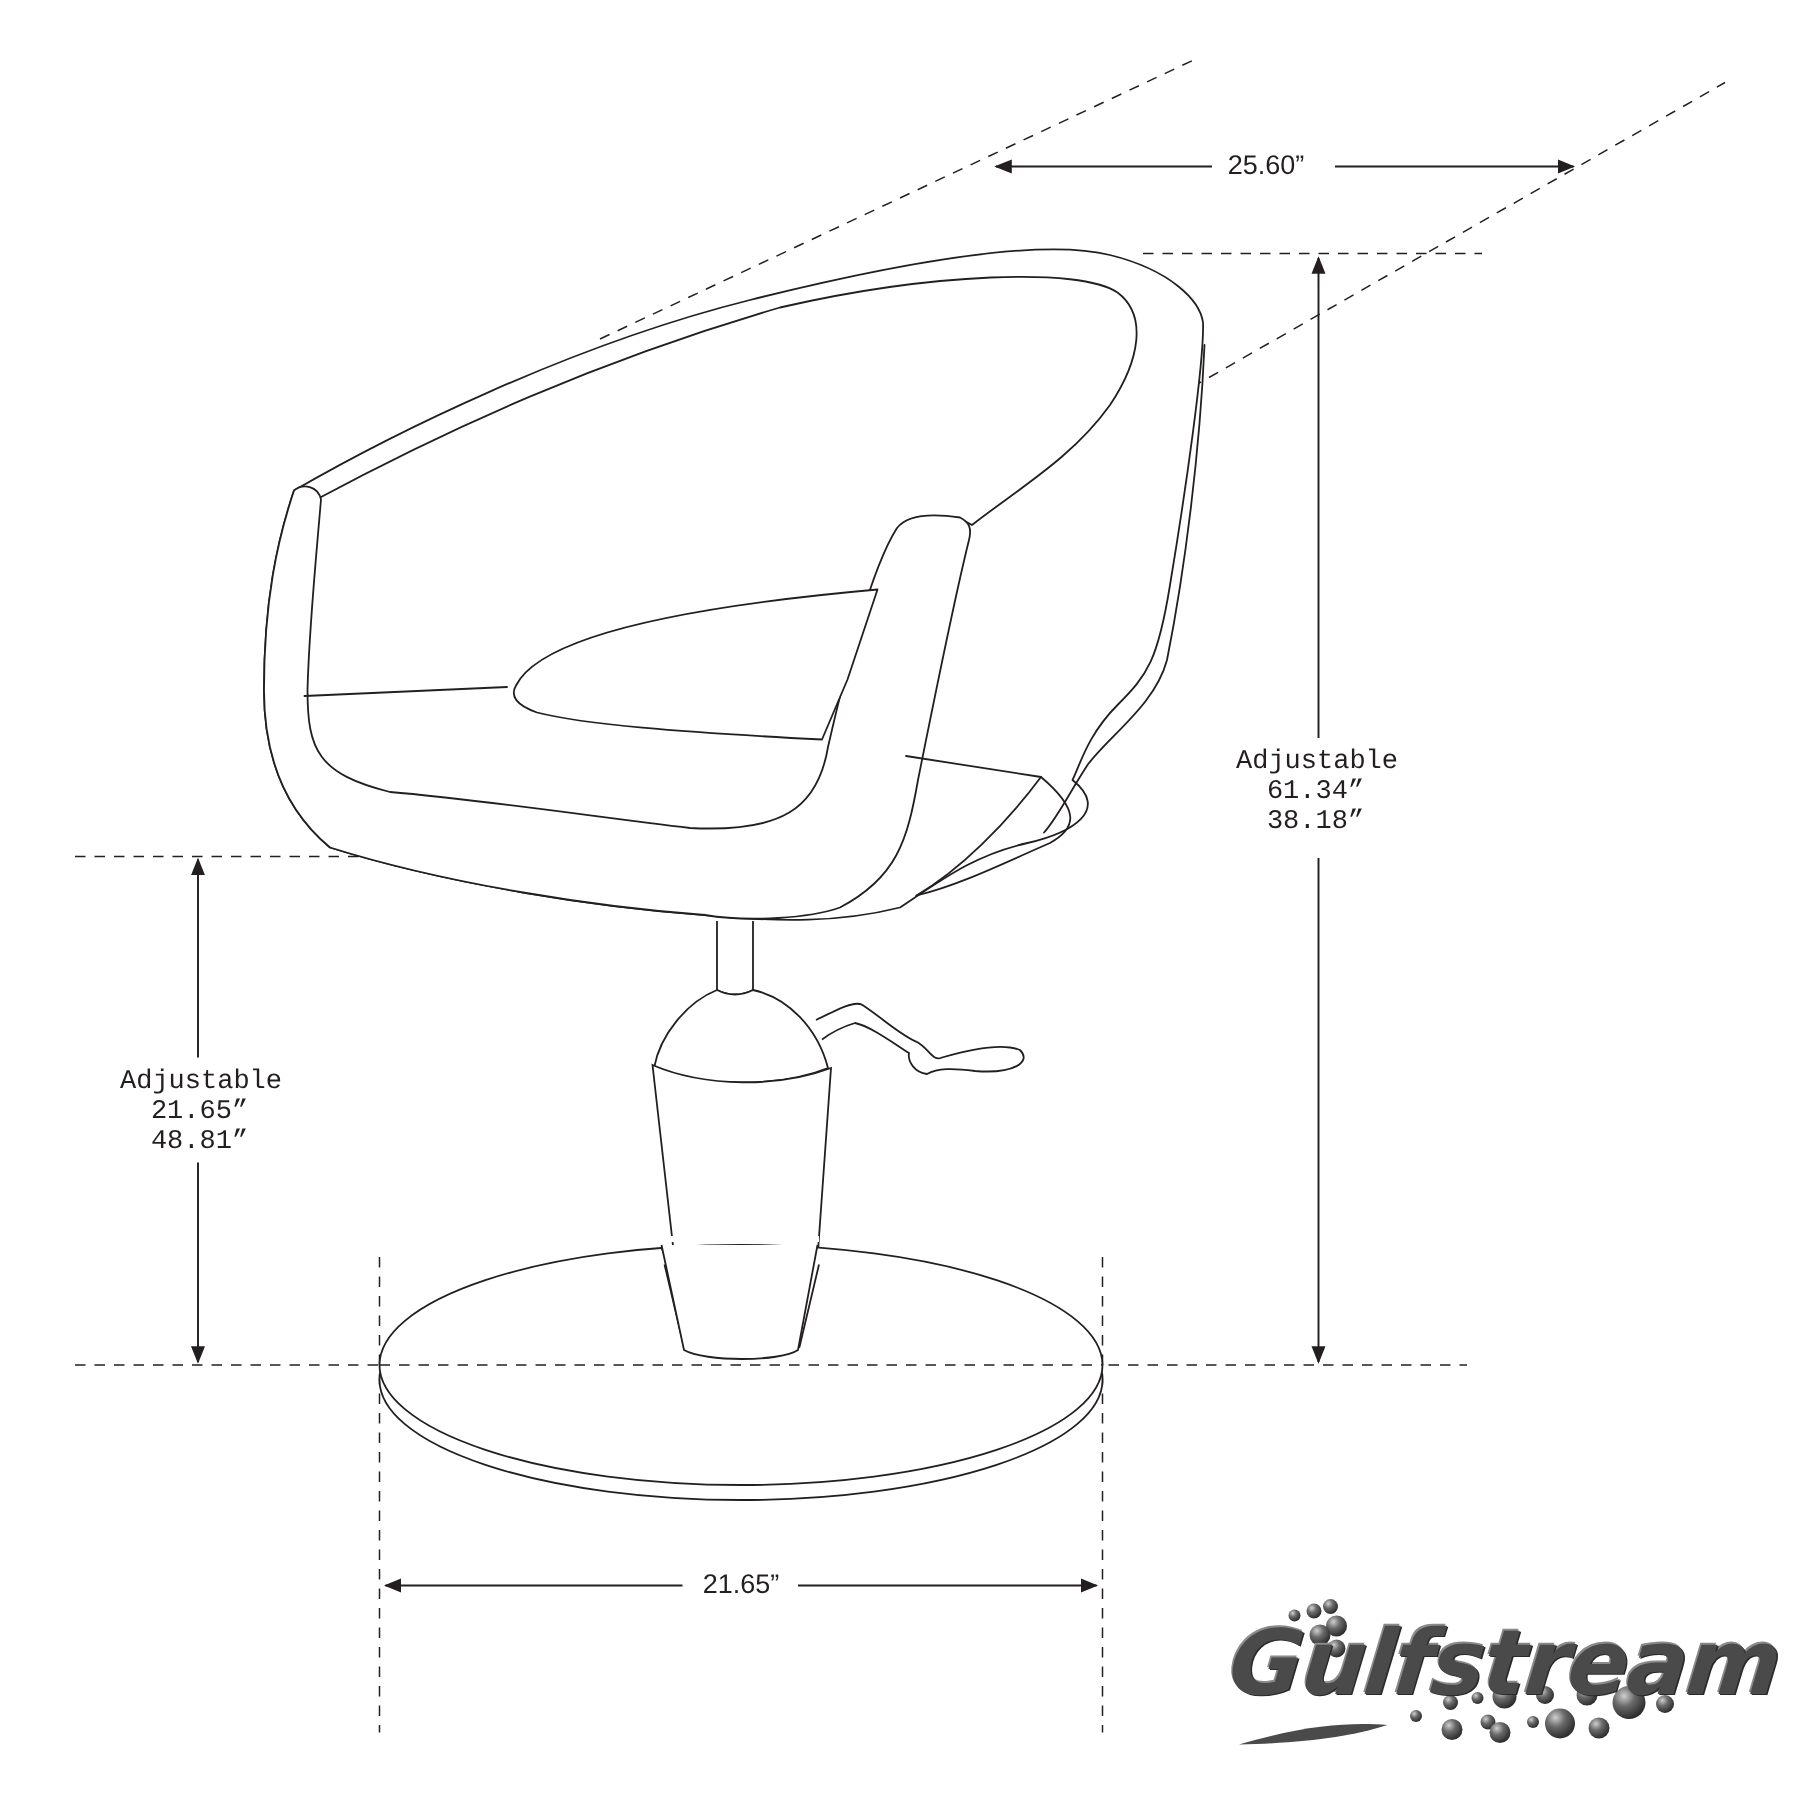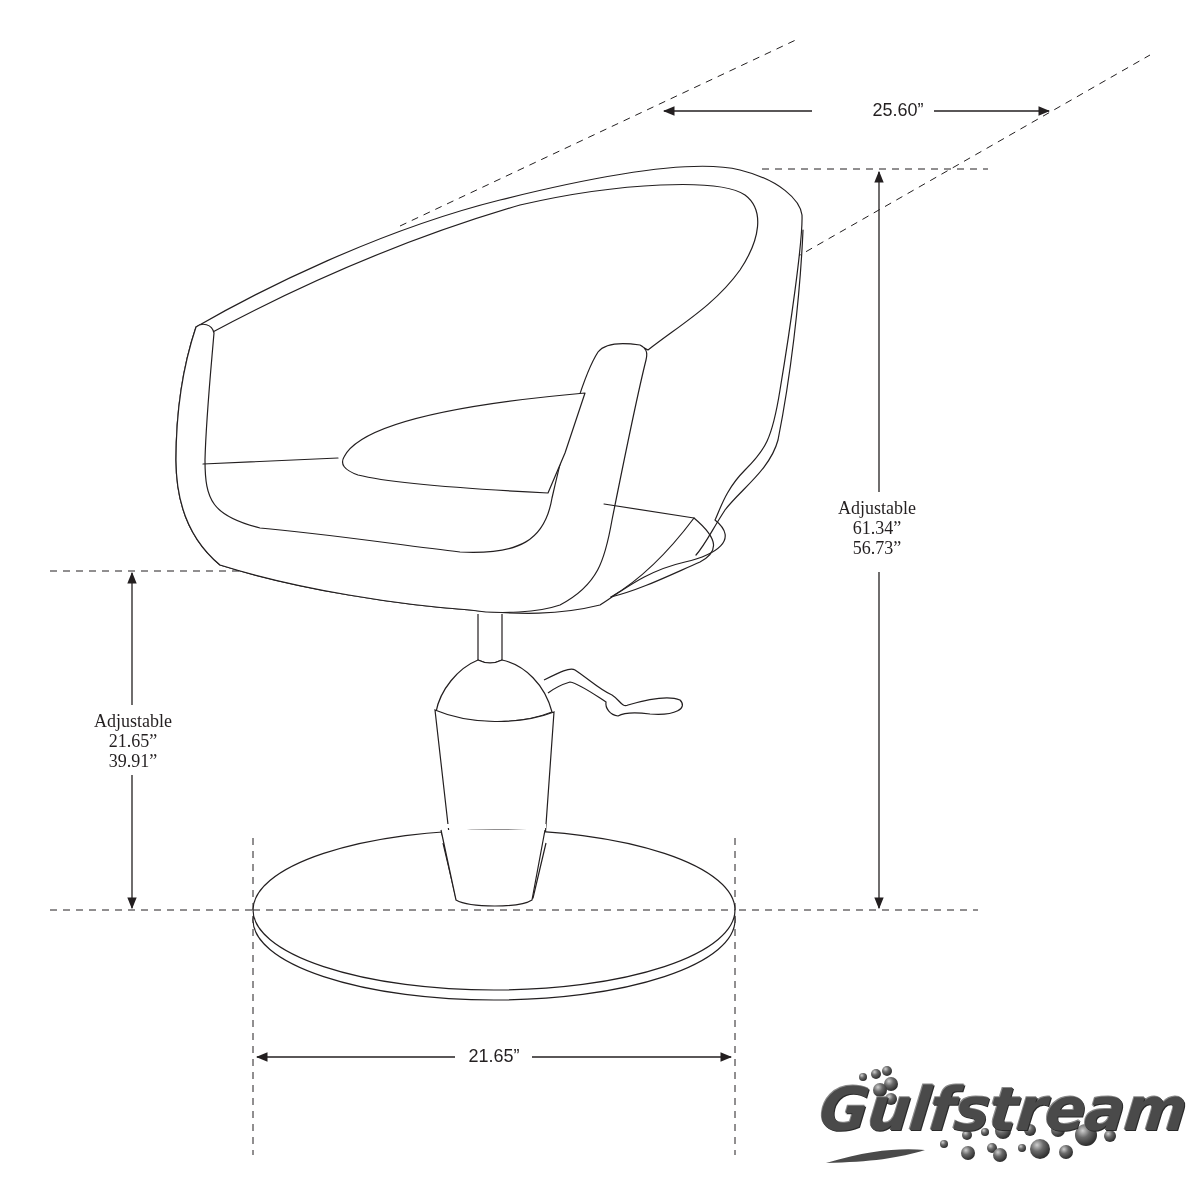--- a/index.html
+++ b/index.html
@@ -1,19 +1,19 @@
 <!DOCTYPE html>
 <html><head>
   <meta charset="utf-8">
   <style>
     html, body { margin: 0; padding: 0; background: #ffffff; }
     body { width: 1204px; height: 1204px; position: relative; overflow: hidden; font-family: "Liberation Sans", sans-serif; }
     #drawing { position: absolute; left: 0; top: 0; width: 1204px; height: 1204px; }
     .dim-label { position: absolute; font-family: "Liberation Sans", sans-serif; font-size: 18px; color: #231f20; text-align: center; line-height: 21px; background: #ffffff; white-space: nowrap; }
-    .dim-stack { position: absolute; font-family: Liberation Serif, serif; font-size: 18px; color: #231f20; text-align: center; line-height: 20px; background: #ffffff; }
+    .dim-stack { position: absolute; font-family: Liberation Mono, monospace; font-size: 18px; color: #231f20; text-align: center; line-height: 20px; background: #ffffff; }
     .dim-stack span { display: block; }
     .logo { position: absolute; left: 812px; top: 1062px; width: 340px; height: 110px; }
     .logo-word { position: absolute; left: 8px; top: 12px; font-family: "DejaVu Sans", sans-serif; font-weight: bold; font-style: italic; font-size: 60px; letter-spacing: -1px; color: #4a4a4a; text-shadow: 1px 1px 0 #2a2a2a, -1px -1px 0 #8a8a8a; transform: skewX(-6deg); }
   </style>
 </head>
 <body>
 
 <svg id="drawing" viewBox="0 0 1204 1204" xmlns="http://www.w3.org/2000/svg">
   <defs>
     <marker id="arr" viewBox="0 0 10 10" refX="9" refY="5" markerWidth="9" markerHeight="9" orient="auto-start-reverse">
@@ -100,31 +100,31 @@
     <circle cx="968" cy="1153" r="7"></circle>
     <circle cx="992" cy="1148" r="5"></circle>
     <circle cx="1000" cy="1155" r="7"></circle>
     <circle cx="1022" cy="1148" r="4"></circle>
     <circle cx="1040" cy="1149" r="10"></circle>
     <circle cx="1066" cy="1152" r="7"></circle>
   </g>
   <path d="M826,1163 C870,1150 900,1148 925,1150 C900,1158 870,1162 826,1163 Z" fill="#4a4a4a"></path>
 </svg>
 
-<div class="dim-label" style="left:862px; top:100px; width:72px;">25.60”</div>
+<div class="dim-label" style="left:808px; top:100px; width:72px;">25.60”</div>
 
 <div class="dim-stack" style="left:824px; top:498px; width:106px;">
   <span>Adjustable</span>
   <span>61.34”</span>
-  <span>56.73”</span>
+  <span>38.18”</span>
 </div>
 
 <div class="dim-stack" style="left:80px; top:711px; width:106px;">
   <span>Adjustable</span>
   <span>21.65”</span>
-  <span>39.91”</span>
+  <span>48.81”</span>
 </div>
 
 <div class="dim-label" style="left:458px; top:1046px; width:72px;">21.65”</div>
 
 <div class="logo">
   <div class="logo-word">Gulfstream</div>
 </div>
 
 </body></html>

